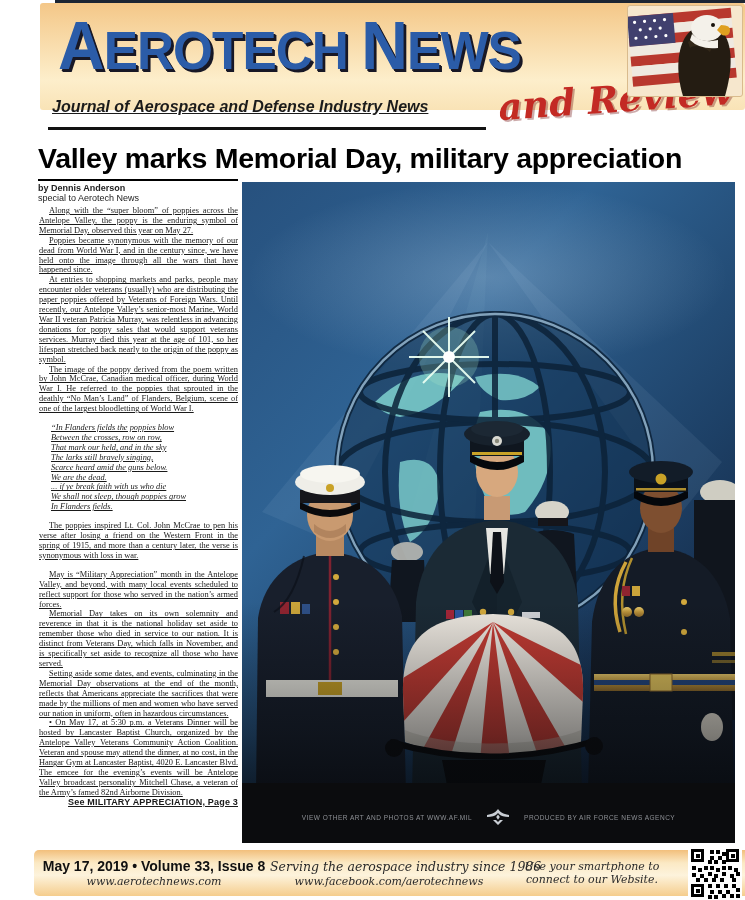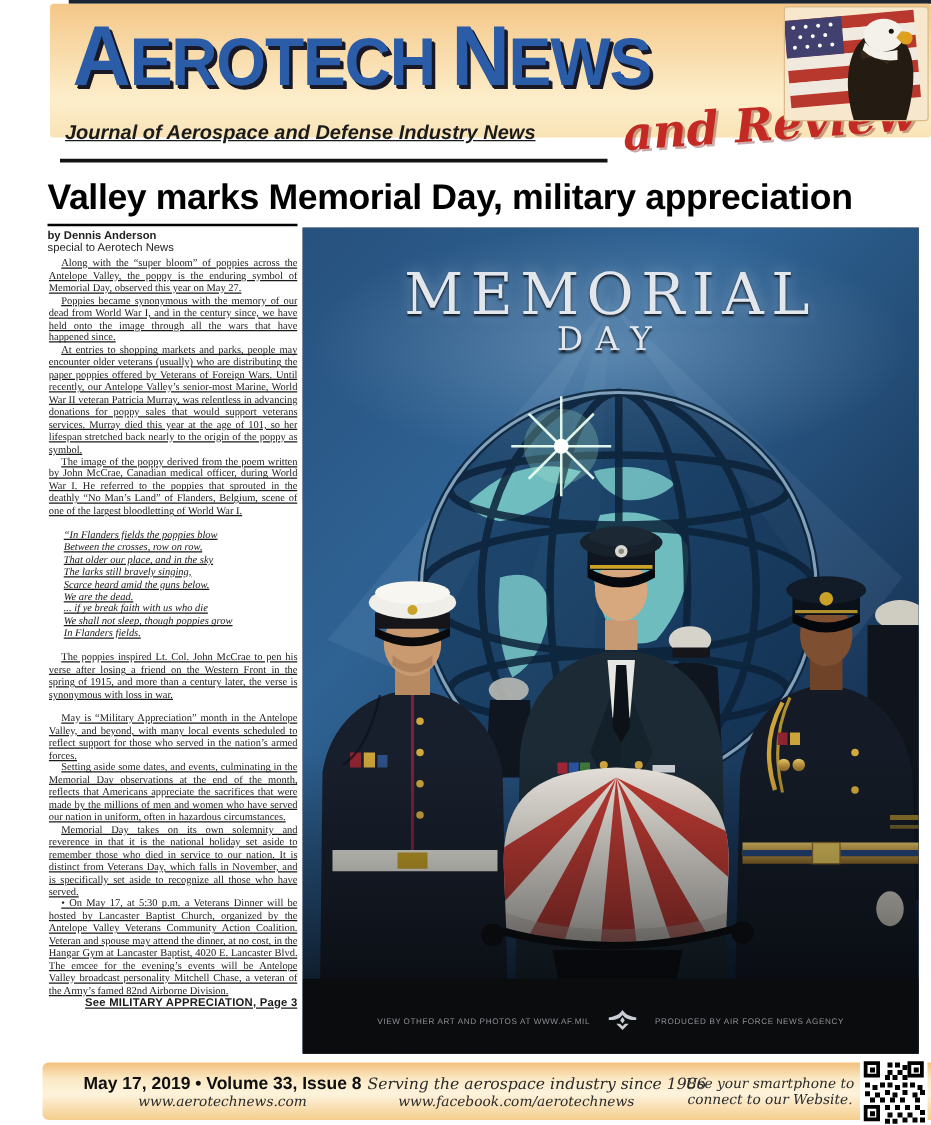--- a/index.html
+++ b/index.html
@@ -57,21 +57,21 @@
     position:absolute;left:0;right:0;bottom:16px;display:flex;align-items:center;justify-content:center;gap:14px;
     font-size:6.5px;color:#8e9196;letter-spacing:.5px;white-space:nowrap;
   }
   
   .footer{
     position:absolute;left:34px;top:850px;width:711px;height:46px;border-radius:5px 0 0 5px;
     background:linear-gradient(180deg,#f2bf7c 0%,#fbe9c4 28%,#fdf3dc 55%,#f5cd8d 100%);
     display:flex;align-items:center;
   }
   .f-col{text-align:center;}
-  .f-col1{margin-left:28px;width:232px;}
+  .f-col1{margin-left:4px;width:232px;}
   .f-col2{width:238px;}
   .f-col3{width:168px;}
   .f-issue{font-weight:bold;font-size:14px;color:#101010;white-space:nowrap;}
   .f-serif{font-family:"DejaVu Serif",serif;font-style:italic;color:#2a2a2a;}
   .f-site{font-size:11px;margin-top:1px;}
   .f-serving{font-size:12.5px;white-space:nowrap;}
   .f-smart{font-size:11px;line-height:13px;}
   
   .qr{position:absolute;right:3px;top:-4px;width:54px;height:54px;background:#fff;}
   .qrf{position:absolute;width:13px;height:13px;border:3px solid #000;box-sizing:border-box;background:#fff;}
@@ -139,32 +139,32 @@
 </div>
 
 <div class="article">
   <p>Along with the “super bloom” of poppies across the Antelope Valley, the poppy is the enduring symbol of Memorial Day, observed this year on May 27.</p>
   <p>Poppies became synonymous with the memory of our dead from World War I, and in the century since, we have held onto the image through all the wars that have happened since.</p>
   <p>At entries to shopping markets and parks, people may encounter older veterans (usually) who are distributing the paper poppies offered by Veterans of Foreign Wars. Until recently, our Antelope Valley’s senior-most Marine, World War II veteran Patricia Murray, was relentless in advancing donations for poppy sales that would support veterans services. Murray died this year at the age of 101, so her lifespan stretched back nearly to the origin of the poppy as symbol.</p>
   <p>The image of the poppy derived from the poem written by John McCrae, Canadian medical officer, during World War I. He referred to the poppies that sprouted in the deathly “No Man’s Land” of Flanders, Belgium, scene of one of the largest bloodletting of World War I.</p>
   <div class="poem">
     <div>“In Flanders fields the poppies blow</div>
     <div>Between the crosses, row on row,</div>
-    <div>That older our place, and in the sky</div>
+    <div>That mark our held, and in the sky</div>
     <div>The larks still bravely singing,</div>
     <div>Scarce heard amid the guns below.</div>
     <div>We are the dead.</div>
     <div>... if ye break faith with us who die</div>
     <div>We shall not sleep, though poppies grow</div>
     <div>In Flanders fields.</div>
   </div>
   <p>The poppies inspired Lt. Col. John McCrae to pen his verse after losing a friend on the Western Front in the spring of 1915, and more than a century later, the verse is synonymous with loss in war.</p>
   <p class="gap-top">May is “Military Appreciation” month in the Antelope Valley, and beyond, with many local events scheduled to reflect support for those who served in the nation’s armed forces.</p>
+  <p>Memorial Day takes on its own solemnity and reverence in that it is the national holiday set aside to remember those who died in service to our nation. It is distinct from Veterans Day, which falls in November, and is specifically set aside to recognize all those who have served.</p>
   <p>Setting aside some dates, and events, culminating in the Memorial Day observations at the end of the month, reflects that Americans appreciate the sacrifices that were made by the millions of men and women who have served our nation in uniform, often in hazardous circumstances.</p>
-  <p>Memorial Day takes on its own solemnity and reverence in that it is the national holiday set aside to remember those who died in service to our nation. It is distinct from Veterans Day, which falls in November, and is specifically set aside to recognize all those who have served.</p>
   <p>• On May 17, at 5:30 p.m. a Veterans Dinner will be hosted by Lancaster Baptist Church, organized by the Antelope Valley Veterans Community Action Coalition. Veteran and spouse may attend the dinner, at no cost, in the Hangar Gym at Lancaster Baptist, 4020 E. Lancaster Blvd. The emcee for the evening’s events will be Antelope Valley broadcast personality Mitchell Chase, a veteran of the Army’s famed 82nd Airborne Division.</p>
   <p class="see-more">See MILITARY APPRECIATION, Page 3</p>
 </div>
 
 <div class="photo">
   <svg class="scene" width="493" height="661" viewBox="0 0 493 661">
     <defs>
       <linearGradient id="bgG" x1="0" y1="0" x2="0.8" y2="1">
         <stop offset="0" stop-color="#27517e"></stop>
           <stop offset="0.35" stop-color="#2f6394"></stop>
@@ -330,24 +330,20 @@
       </g>
       <path d="M163 560 C 206 577 296 577 339 560 L 339 548 C 296 566 206 566 163 548 Z" fill="#b9b3a8" opacity="0.45"></path>
       <path d="M148 560 Q 251 590 356 558" stroke="#0a0b0d" stroke-width="6" fill="none"></path>
       <circle cx="152" cy="566" r="9" fill="#0c0d10"></circle>
         <circle cx="352" cy="564" r="9" fill="#0c0d10"></circle>
       <path d="M200 578 L304 578 L298 608 L206 608 Z" fill="#0b0c0e"></path>
     </g>
     <rect x="0" y="420" width="493" height="241" fill="url(#fadeB)"></rect>
     <rect x="0" y="601" width="493" height="60" fill="#0b0c0e"></rect>
   </svg>
-  <div class="photo-title">
-    <div class="t1">MEMORIAL</div>
-    <div class="t2">DAY</div>
-  </div>
   <div class="photo-caption">
     <span>VIEW OTHER ART AND PHOTOS AT WWW.AF.MIL</span>
     <span>
       <svg width="24" height="18" viewBox="0 0 24 18">
         <path d="M12 1 C 10 4 7 6 1 7 L 1 9 C 6 9 9 8 10.5 6.5 L 12 5 L 13.5 6.5 C 15 8 18 9 23 9 L 23 7 C 17 6 14 4 12 1 Z" fill="#c9ced4"></path>
         <path d="M12 6.5 l1.8 2.6 -1.8 2.6 -1.8 -2.6 Z" fill="#c9ced4"></path>
         <path d="M7 12 L12 17 L17 12 L14 12 L12 14 L10 12 Z" fill="#c9ced4"></path>
       </svg>
     </span>
     <span>PRODUCED BY AIR FORCE NEWS AGENCY</span>

